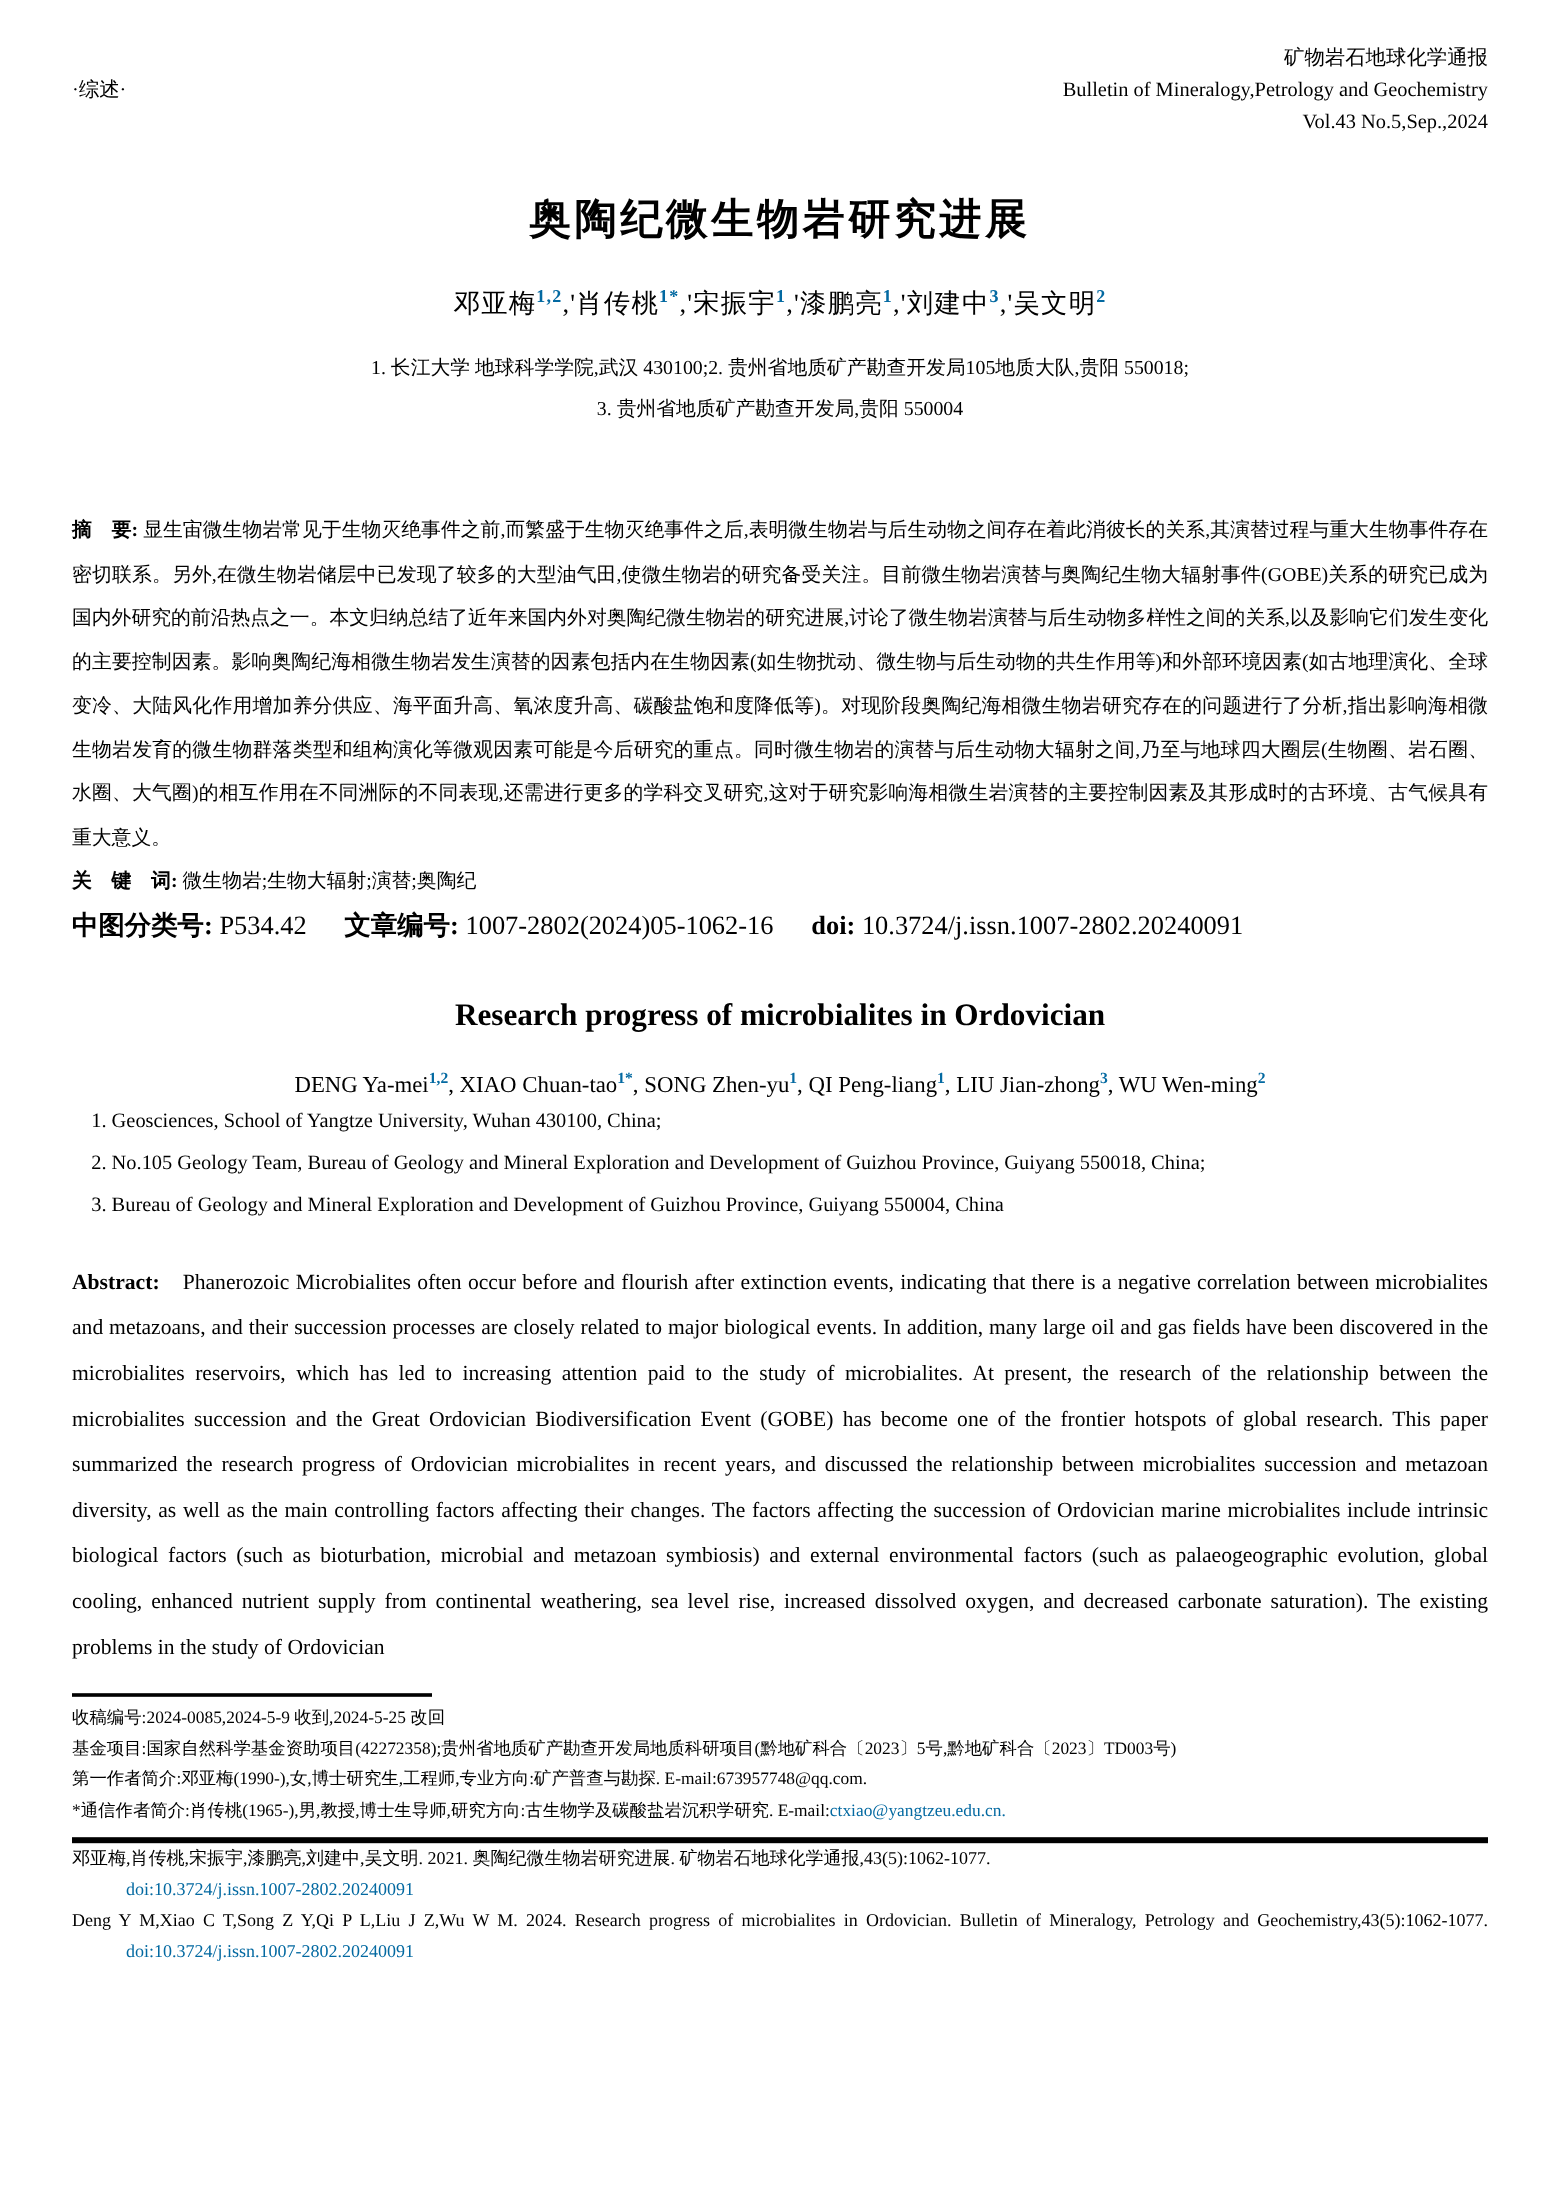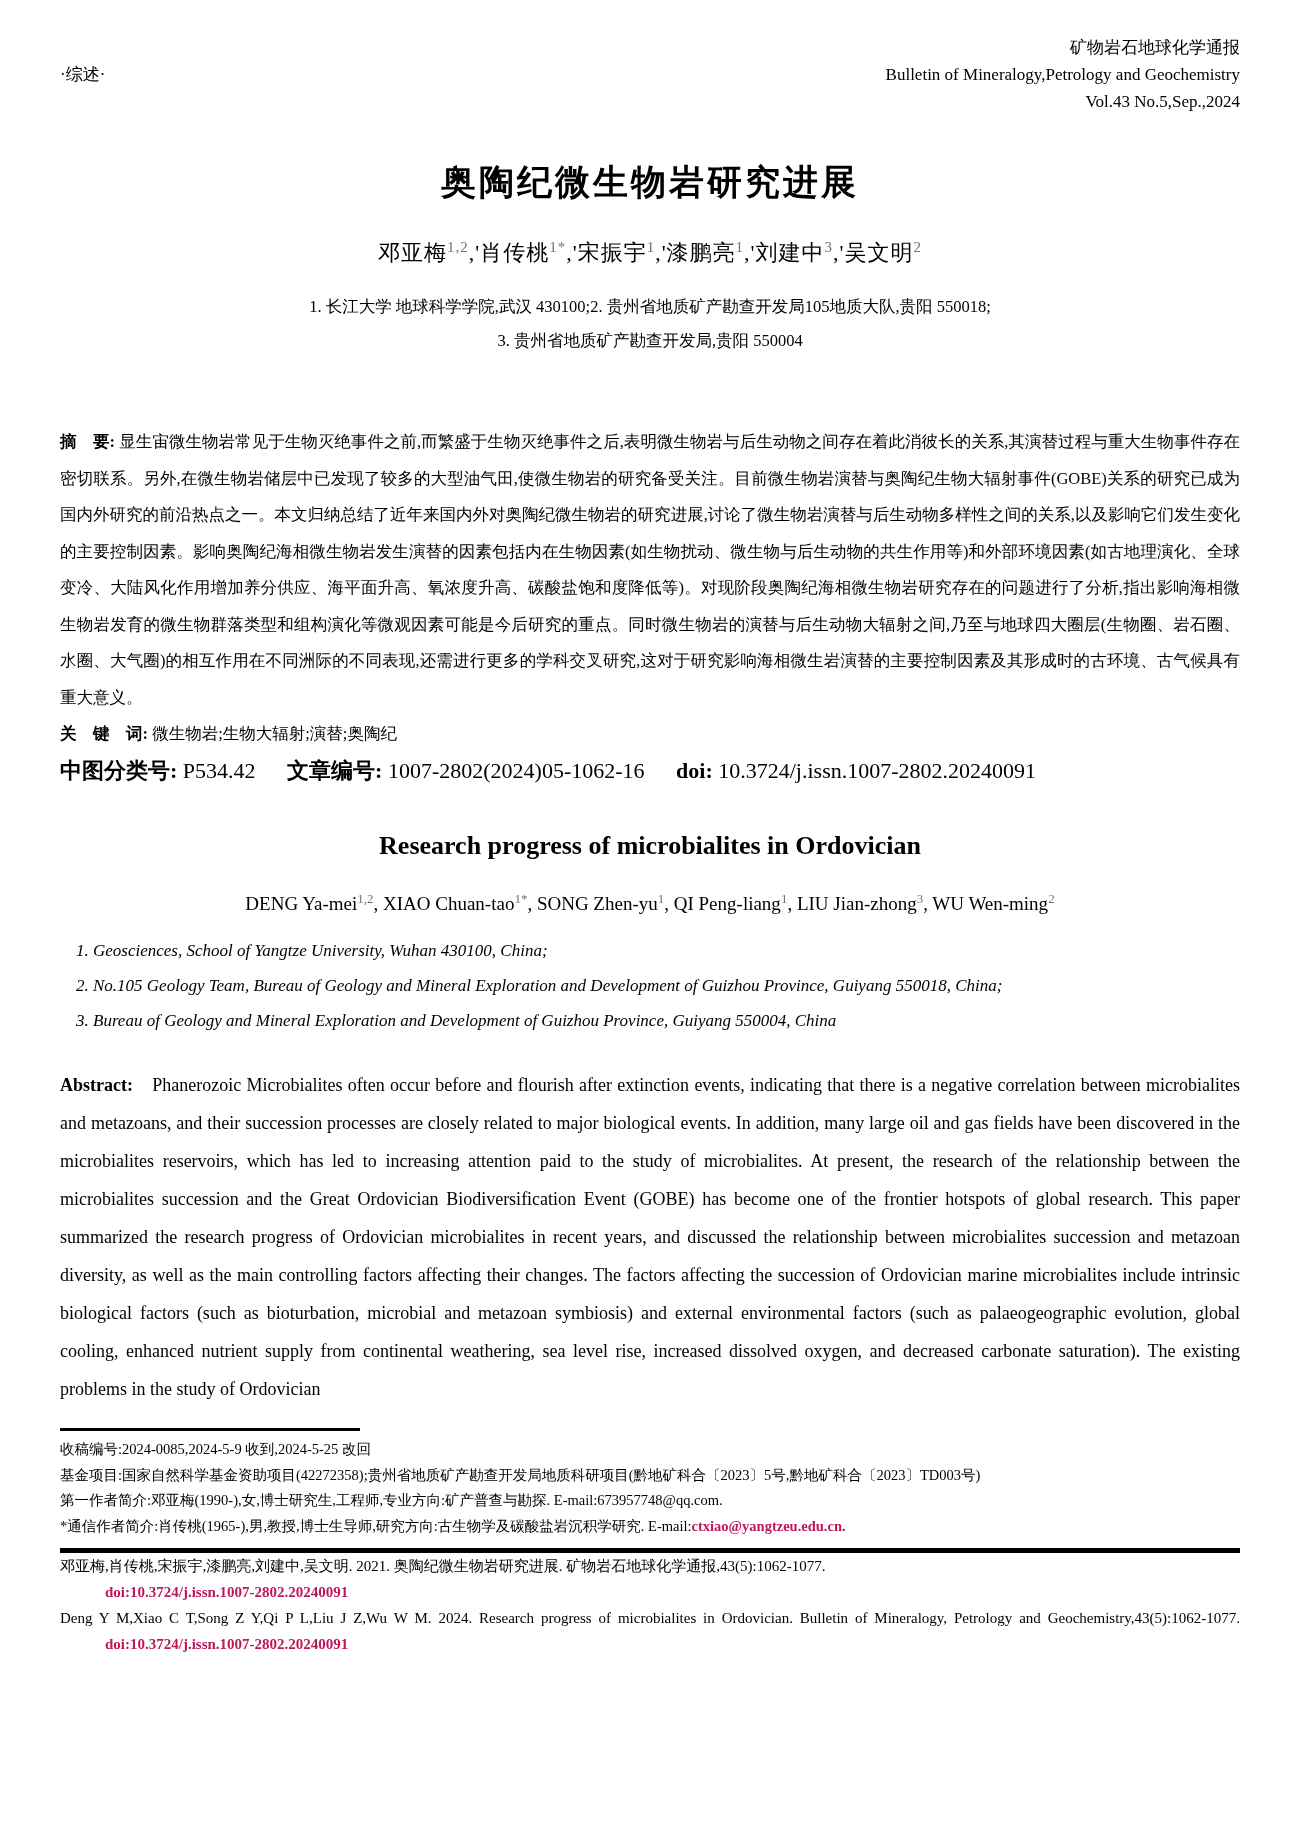--- a/index.html
+++ b/index.html
@@ -19,48 +19,48 @@
   .section-mark { font-size:17px; }
   .header-right { text-align:right; font-size:17px; line-height:27px; }
 
   
   .title-cn {
     margin-top:44px; text-align:center;
     font-size:35px; font-weight:700; letter-spacing:3px;
     font-family:"Liberation Sans","DejaVu Sans",sans-serif;
   }
   .authors-cn { margin-top:32px; text-align:center; font-size:22px; letter-spacing:1px; }
-  sup.blue { color:#737373; font-size:14px; }
+  sup.blue { color:#0369a1; font-size:14px;font-weight:bold; }
   .authors-cn sup.blue { font-size:15px; }
   .affils-cn { margin-top:22px; text-align:center; font-size:16.5px; line-height:34px; }
 
   
   .abstract-cn {
     margin-top:66px; font-size:16.5px; line-height:36.5px;
     text-align:justify; text-justify:inter-character;
   }
   .abstract-cn .label, .kw-line .label, .class-line .label { font-weight:700; }
   .kw-line   { font-size:16.5px; line-height:36.5px; }
   .class-line{ font-size:22px; line-height:36.5px; }
   .class-line .val { margin-right:26px; }
 
   
   .title-en { margin-top:42px; text-align:center; font-size:26px; font-weight:700; }
   .authors-en { margin-top:30px; text-align:center; font-size:19px; }
   .authors-en sup.blue { font-size:13px; }
-  .affils-en { margin-top:18px; margin-left:16px; font-size:17px; font-style:italic; line-height:35px; }
+  .affils-en { margin-top:0; margin-left:16px; font-size:17px; line-height:35px; }
   .abstract-en {
     margin-top:28px; font-size:18px; line-height:38px; text-align:justify;
   }
   .abstract-en .label { font-weight:700; font-style:normal; margin-right:14px; }
 
   
   .foot-sep { margin-top:20px; width:300px; border-top:3px solid #000; }
   .footnotes { margin-top:6px; font-size:14.5px; line-height:25.5px; }
-  .link-blue { color:#be185d; text-decoration:none;font-weight:bold; }
+  .link-blue { color:#0369a1; text-decoration:none; }
 
   .thick-bar { margin-top:9px; height:5px; background:#000; }
 
   .cite-label { margin-top:9px; font-size:15px; font-weight:700; line-height:24px;
     font-family:"Liberation Sans","DejaVu Sans",sans-serif; }
   .cite-block { font-size:15px; line-height:26px; }
   .cite-doi   { margin-left:45px; }
   .cite-en    { padding-left:45px; text-indent:-45px; text-align:justify; }
 </style>
 </head>

